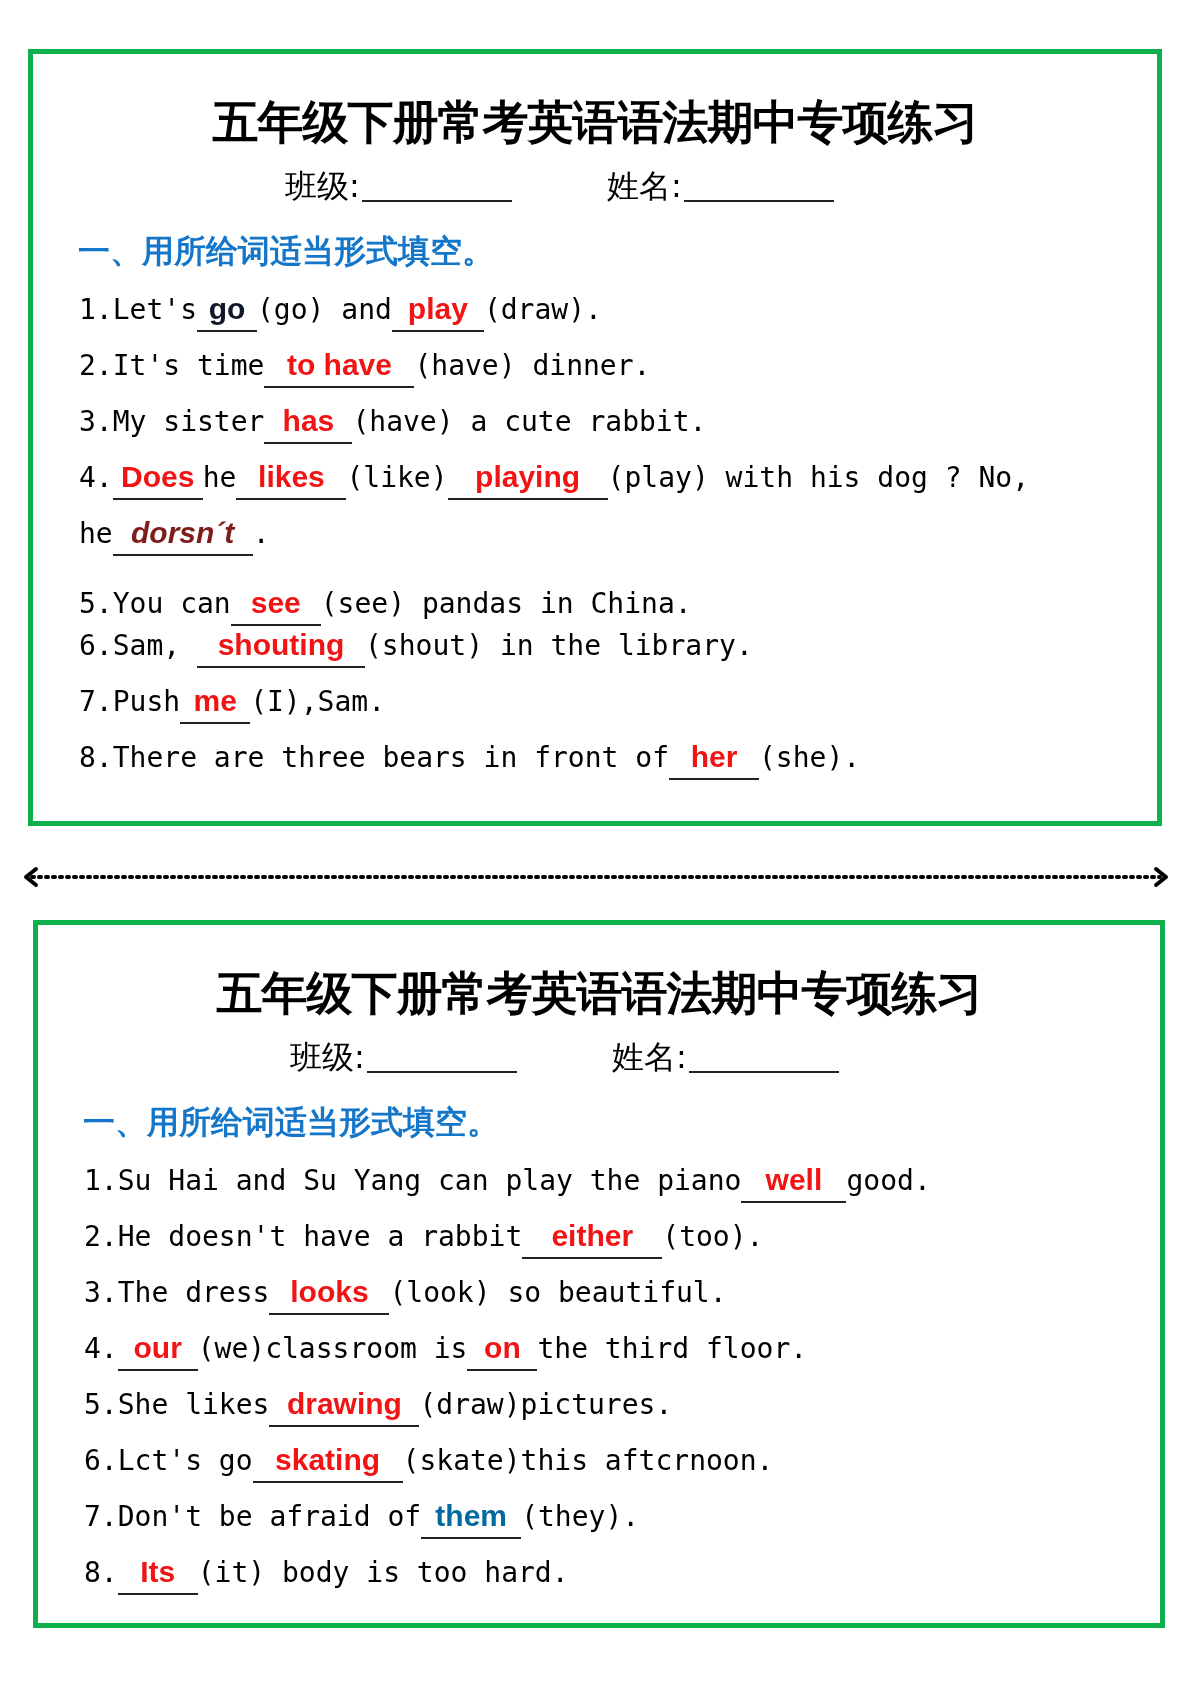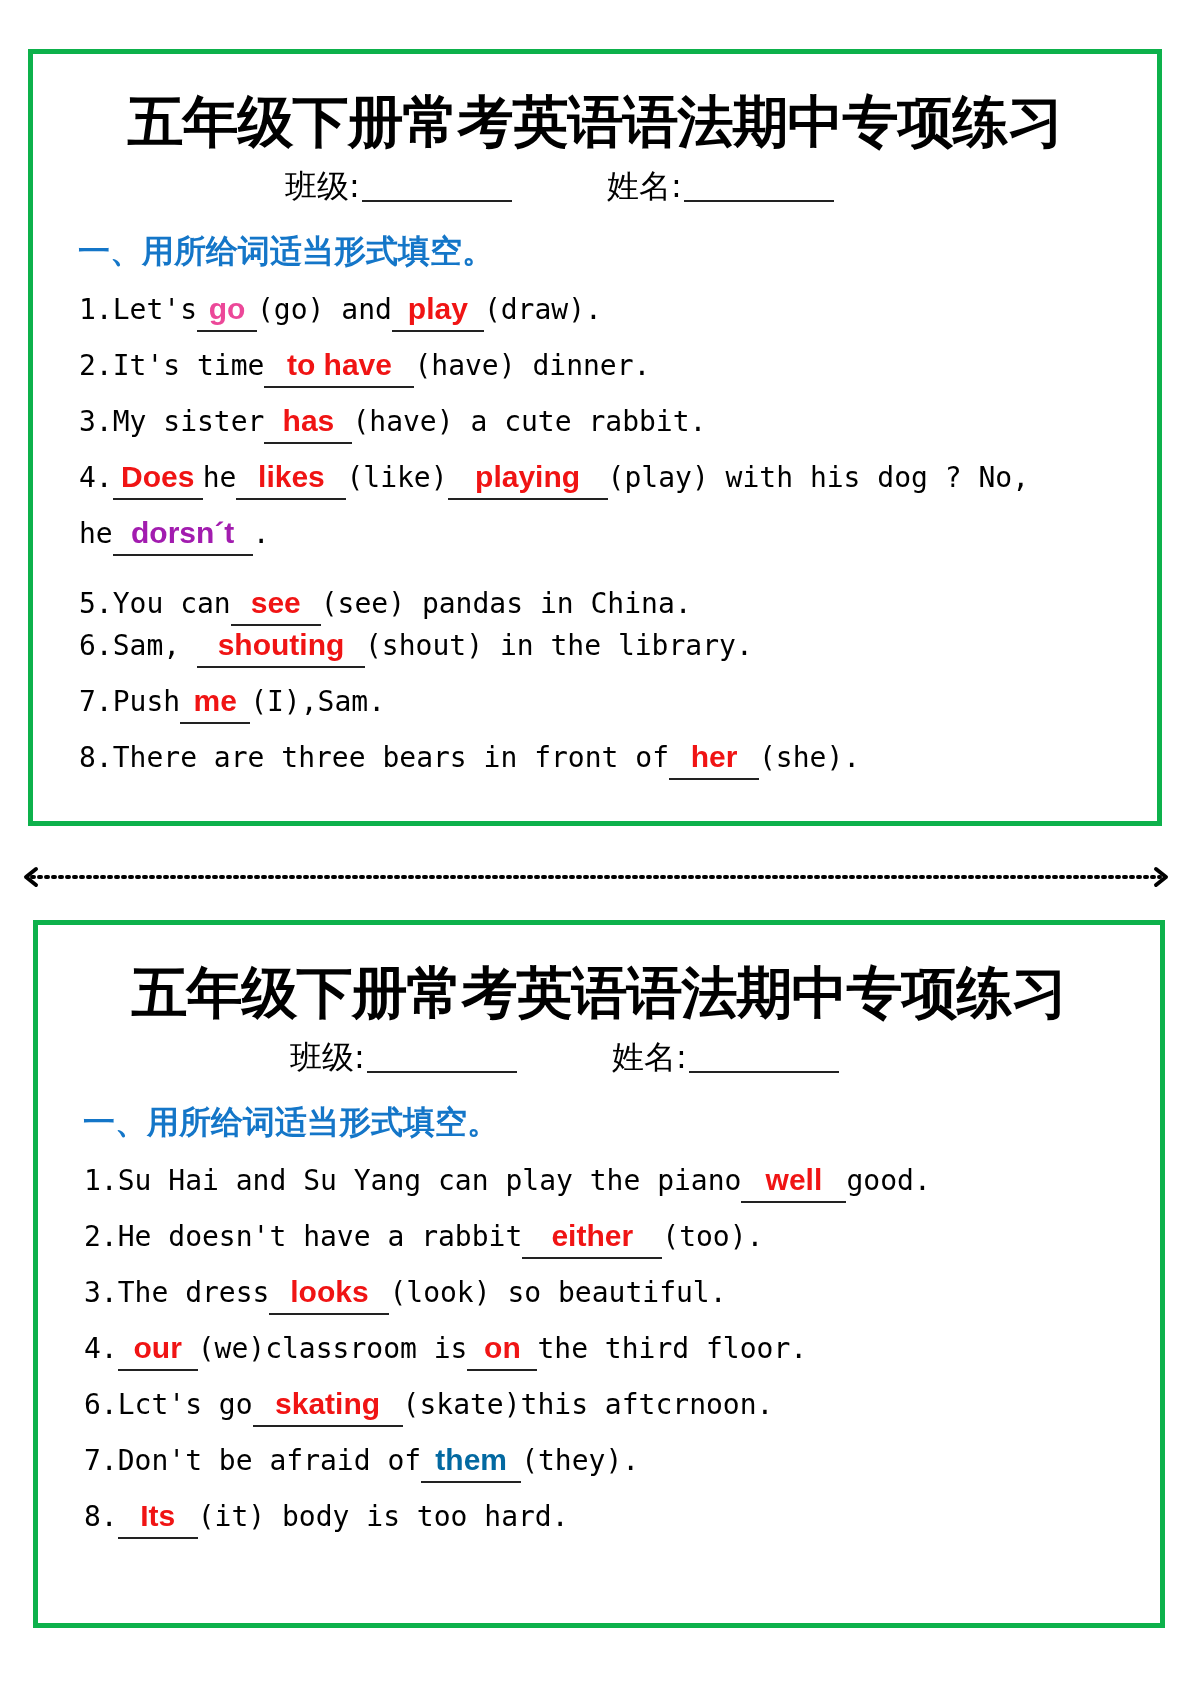--- a/index.html
+++ b/index.html
@@ -2,21 +2,21 @@
 <html><head>
 <meta charset="utf-8">
 <style>
   html, body { margin: 0; padding: 0; background: #ffffff; }
   body { width: 1191px; height: 1684px; position: relative; overflow: hidden;
          font-family: "DejaVu Sans", sans-serif; color: #000; }
   .sheet { position: absolute; border: 5px solid #0db14b; box-sizing: border-box; background: #fff; }
   .sheet-1 { left: 28px; top: 49px; width: 1134px; height: 777px; }
   .sheet-2 { left: 33px; top: 920px; width: 1132px; height: 708px; }
   .title { position: absolute; left: 0; width: 100%; text-align: center;
-           font-family: "DejaVu Sans", sans-serif; font-weight: bold; font-size: 56px;
+           font-family: "DejaVu Sans", sans-serif; font-weight: bold; font-size: 46px;
            letter-spacing: -1px; top: 38px; line-height: 60px; }
   .info-row { position: absolute; top: 110px; left: 0; width: 100%; font-size: 32px;
               line-height: 44px; }
   .info-field { position: absolute; display: flex; align-items: flex-end; }
   .info-field.class-field { left: 252px; }
   .info-field.name-field { left: 574px; }
   .info-label { font-family: "DejaVu Sans", sans-serif; font-weight: normal; }
   .info-blank { display: inline-block; width: 150px; border-bottom: 2px solid #222;
                 height: 36px; margin-left: 2px; margin-bottom: 6px; }
   .section-heading { position: absolute; left: 45px; top: 175px; color: #1476c8;
@@ -39,25 +39,25 @@
       <span class="info-label">班级:</span>
       <span class="info-blank"></span>
     </div>
     <div class="info-field name-field">
       <span class="info-label">姓名:</span>
       <span class="info-blank"></span>
     </div>
   </div>
   <div class="section-heading">一、用所给词适当形式填空。</div>
   <div class="questions">
-      <div class="q-line"><span>1.</span><span>Let's</span><span class="blank" style="width: 60px;"><span class="answer" style="color: #ec4899;">go</span></span><span>(go) and</span><span class="blank" style="width: 92px;"><span class="answer" style="color: rgb(240, 20, 20);">play</span></span><span>(draw).</span></div>
+      <div class="q-line"><span>1.</span><span>Let's</span><span class="blank" style="width: 60px;"><span class="answer" style="color: #0f172a;">go</span></span><span>(go) and</span><span class="blank" style="width: 92px;"><span class="answer" style="color: rgb(240, 20, 20);">play</span></span><span>(draw).</span></div>
       <div class="q-line"><span>2.</span><span>It's time</span><span class="blank" style="width: 150px;"><span class="answer" style="color: rgb(240, 20, 20);">to have</span></span><span>(have) dinner.</span></div>
       <div class="q-line"><span>3.</span><span>My sister</span><span class="blank" style="width: 88px;"><span class="answer" style="color: rgb(240, 20, 20);">has</span></span><span>(have) a cute rabbit.</span></div>
       <div class="q-line"><span>4.</span><span class="blank" style="width: 90px;"><span class="answer" style="color: rgb(240, 20, 20);">Does</span></span><span>he</span><span class="blank" style="width: 110px;"><span class="answer" style="color: rgb(240, 20, 20);">likes</span></span><span>(like)</span><span class="blank" style="width: 160px;"><span class="answer" style="color: rgb(240, 20, 20);">playing</span></span><span>(play) with his dog ? No,</span></div>
-      <div class="q-line"><span></span><span>he</span><span class="blank" style="width: 140px;"><span class="answer" style="color: #a21caf;">dorsn´t</span></span><span>.</span></div>
+      <div class="q-line"><span></span><span>he</span><span class="blank" style="width: 140px;"><span class="answer" style="color: #7f1d1d; font-style: italic;">dorsn´t</span></span><span>.</span></div>
       <div class="q-line"><span>5.</span><span>You can</span><span class="blank" style="width: 90px; margin-top: 21px;"><span class="answer" style="color: rgb(240, 20, 20);">see</span></span><span>(see) pandas in China.</span></div>
       <div class="q-line"><span>6.</span><span>Sam, </span><span class="blank" style="width: 168px;"><span class="answer" style="color: rgb(240, 20, 20);">shouting</span></span><span>(shout) in the library.</span></div>
       <div class="q-line"><span>7.</span><span>Push</span><span class="blank" style="width: 70px;"><span class="answer" style="color: rgb(240, 20, 20);">me</span></span><span>(I),Sam.</span></div>
       <div class="q-line"><span>8.</span><span>There are three bears in front of</span><span class="blank" style="width: 90px;"><span class="answer" style="color: rgb(240, 20, 20);">her</span></span><span>(she).</span></div>
     </div>
 </div>
 
 <svg class="cut-line" viewBox="0 0 1148 24" width="1148" height="24">
   <g>
     <polyline points="14,4 4,12 14,20" fill="none" stroke="#000" stroke-width="4" stroke-linecap="round" stroke-linejoin="round"></polyline>
@@ -79,17 +79,18 @@
       <span class="info-label">姓名:</span>
       <span class="info-blank"></span>
     </div>
   </div>
   <div class="section-heading">一、用所给词适当形式填空。</div>
   <div class="questions">
       <div class="q-line"><span>1.</span><span>Su Hai and Su Yang can play the piano</span><span class="blank" style="width: 105px;"><span class="answer" style="color: rgb(240, 20, 20);">well</span></span><span>good.</span></div>
       <div class="q-line"><span>2.</span><span>He doesn't have a rabbit</span><span class="blank" style="width: 140px;"><span class="answer" style="color: rgb(240, 20, 20);">either</span></span><span>(too).</span></div>
       <div class="q-line"><span>3.</span><span>The dress</span><span class="blank" style="width: 120px;"><span class="answer" style="color: rgb(240, 20, 20); margin-top: 24px;">looks</span></span><span>(look) so beautiful.</span></div>
       <div class="q-line"><span>4.</span><span class="blank" style="width: 80px;"><span class="answer" style="color: rgb(240, 20, 20);">our</span></span><span>(we)classroom is</span><span class="blank" style="width: 70px;"><span class="answer" style="color: rgb(240, 20, 20);">on</span></span><span>the third floor.</span></div>
+      <div class="q-line"><span>5.</span><span>She likes</span><span class="blank" style="width: 150px;"><span class="answer" style="color: rgb(240, 20, 20);">drawing</span></span><span>(draw)pictures.</span></div>
       <div class="q-line"><span>6.</span><span>Lct's go</span><span class="blank" style="width: 150px;"><span class="answer" style="color: rgb(240, 20, 20);">skating</span></span><span>(skate)this aftcrnoon.</span></div>
       <div class="q-line"><span>7.</span><span>Don't be afraid of</span><span class="blank" style="width: 100px;"><span class="answer" style="color: #0369a1;">them</span></span><span>(they).</span></div>
       <div class="q-line"><span>8.</span><span class="blank" style="width: 80px;"><span class="answer" style="color: rgb(240, 20, 20);">Its</span></span><span>(it) body is too hard.</span></div>
     </div>
 </div>
 
 </body></html>

